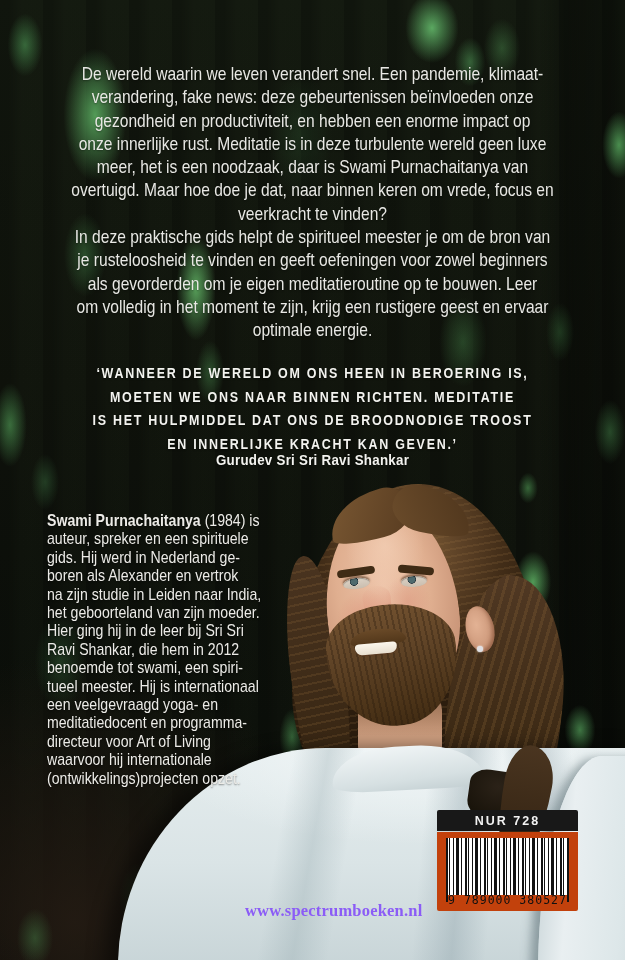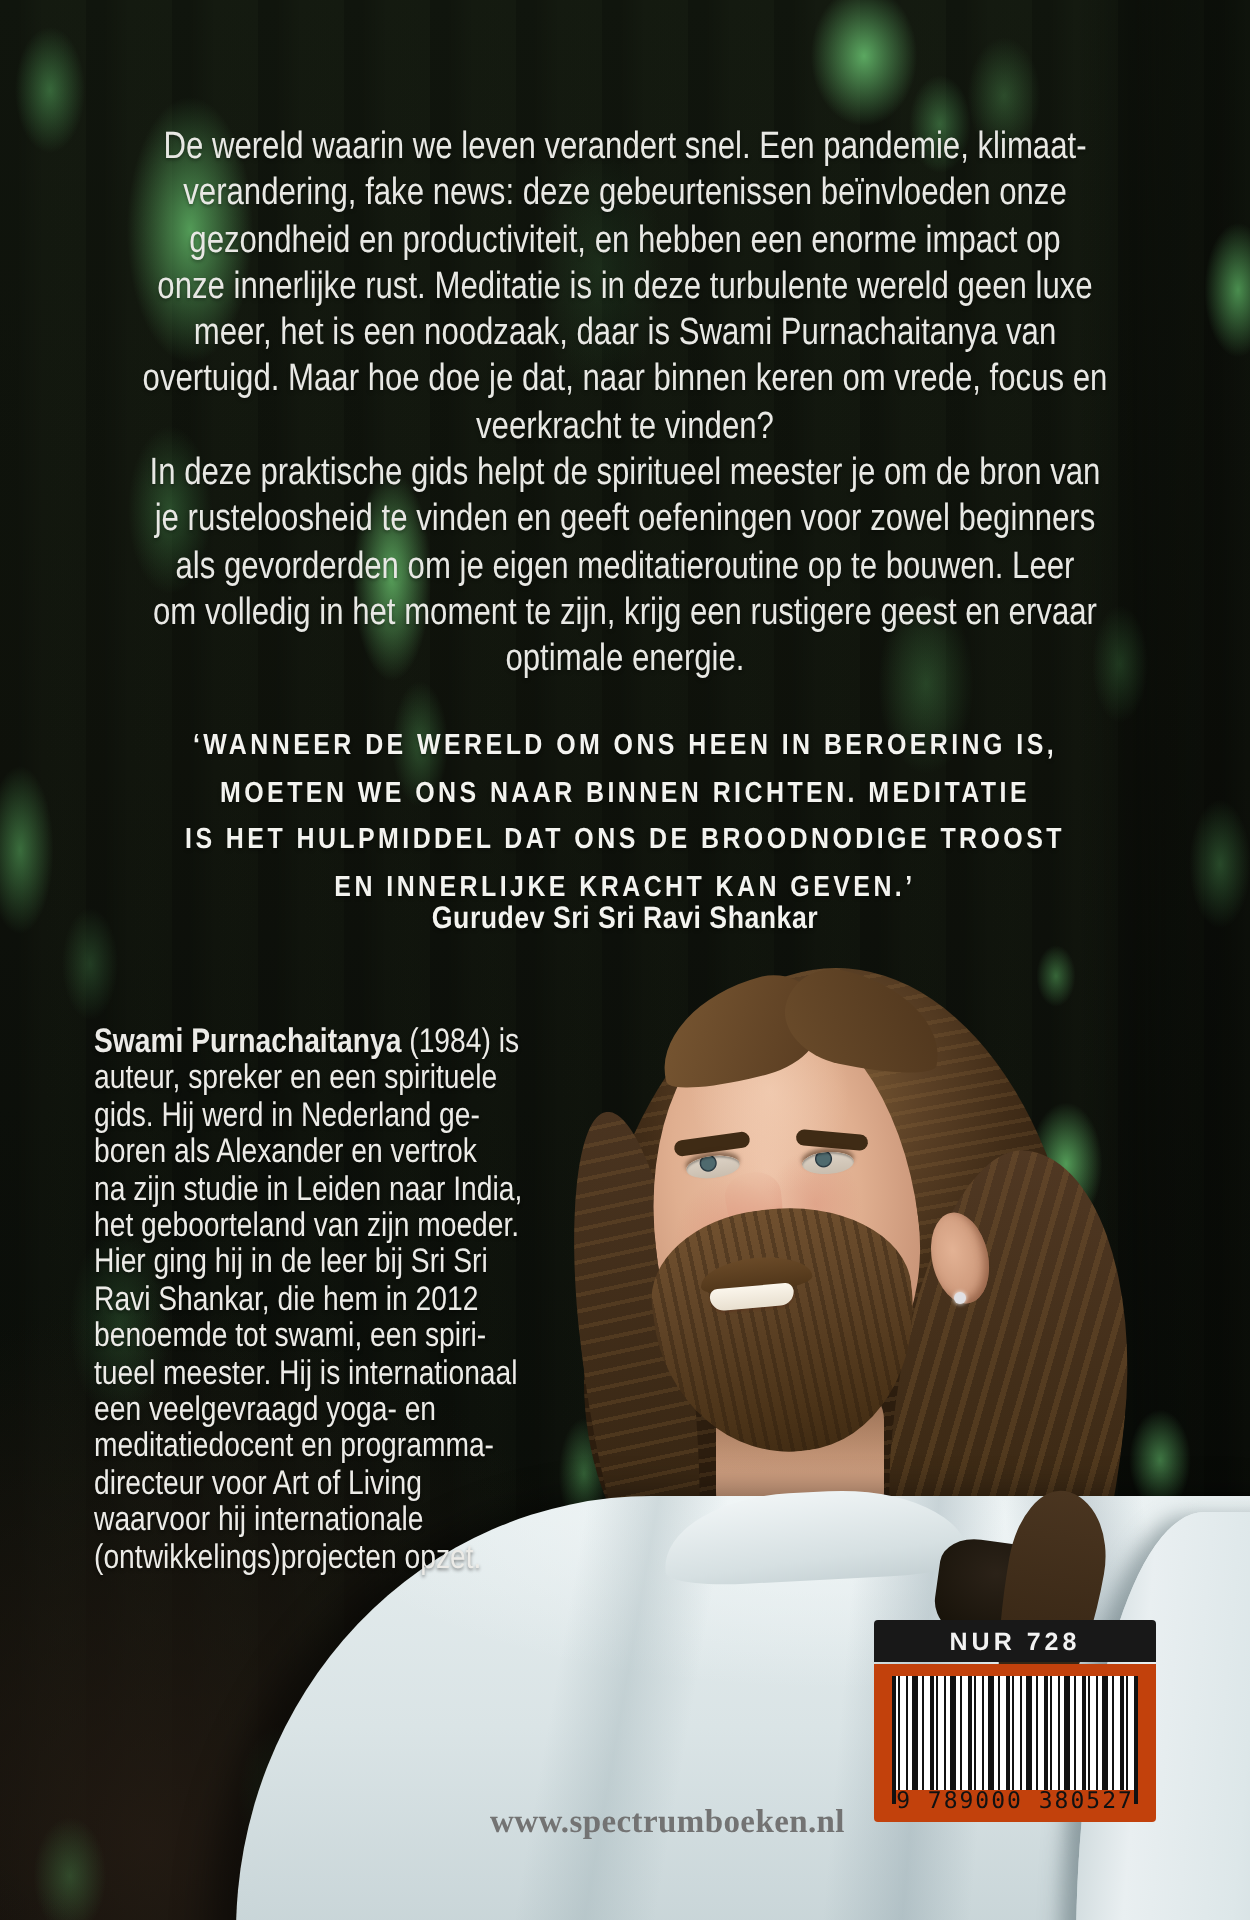--- a/index.html
+++ b/index.html
@@ -231,21 +231,21 @@
   .bars::after{right:0;}
   .isbn{
     position:absolute;left:0;right:0;bottom:4px;text-align:center;
     font-family:"DejaVu Sans Mono",monospace;
     font-size:11.5px;letter-spacing:1px;color:#111;
   }
   
   .website{
     position:absolute;left:245px;top:901px;
     font-family:"Liberation Serif",serif;font-weight:700;
-    font-size:16.5px;letter-spacing:0.2px;color:#737373;
+    font-size:16.5px;letter-spacing:0.2px;color:#8b5cf6;
   }
 </style>
 </head>
 <body>
 
 <div class="cover">
 
   <div class="bokeh"></div>
 
   <div class="person" title="Glimlachende man met lang haar en baard in witte kleding, omhoog kijkend in een donker bos">

